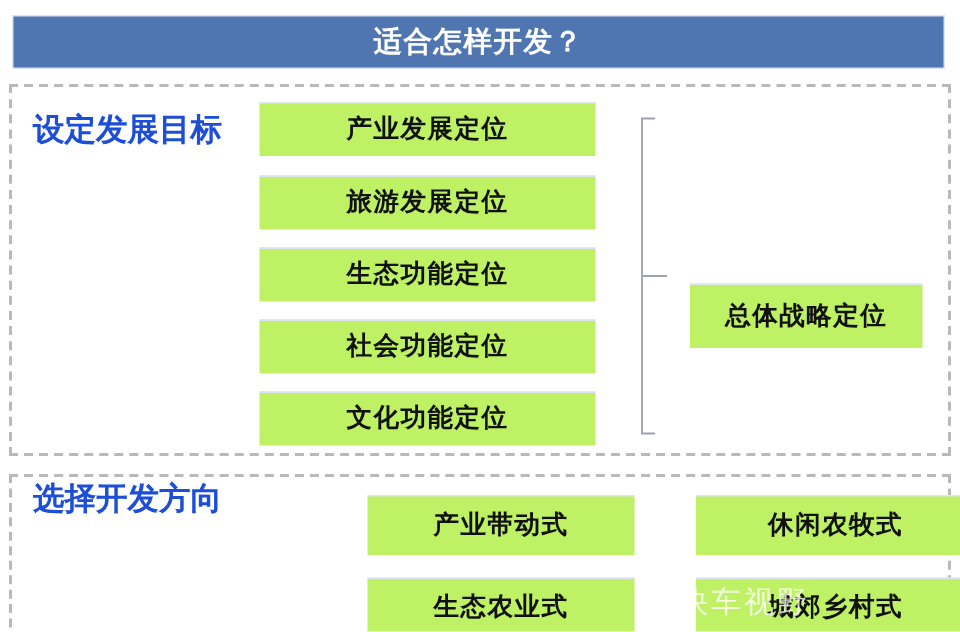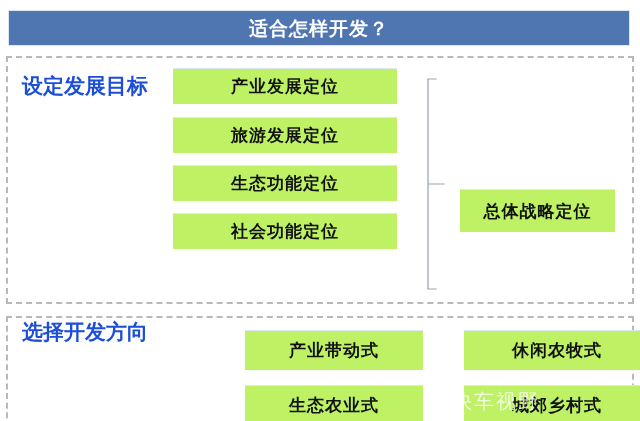--- a/index.html
+++ b/index.html
@@ -181,20 +181,23 @@
   </div>
   <div class="chip goal-chip goal-1">
     <span>旅游发展定位</span>
   </div>
   <div class="chip goal-chip goal-3">
     <span>社会功能定位</span>
   </div>
   <div class="chip goal-chip goal-2">
     <span>生态功能定位</span>
   </div>
+  <div class="chip goal-chip goal-4">
+    <span>文化功能定位</span>
+  </div>
 
   <svg class="bracket" viewBox="0 0 46 212">
     <path d="M22 1 L14 1 M14 1 L14 211 M14 211 L22 211 M14 106 L30 106" stroke="#9aa3ad" stroke-width="1.2" fill="none" stroke-linecap="square"></path>
   </svg>
 
   <div class="chip strategy-chip">
     <span>总体战略定位</span>
   </div>
 
   <div class="section section-directions"></div>

